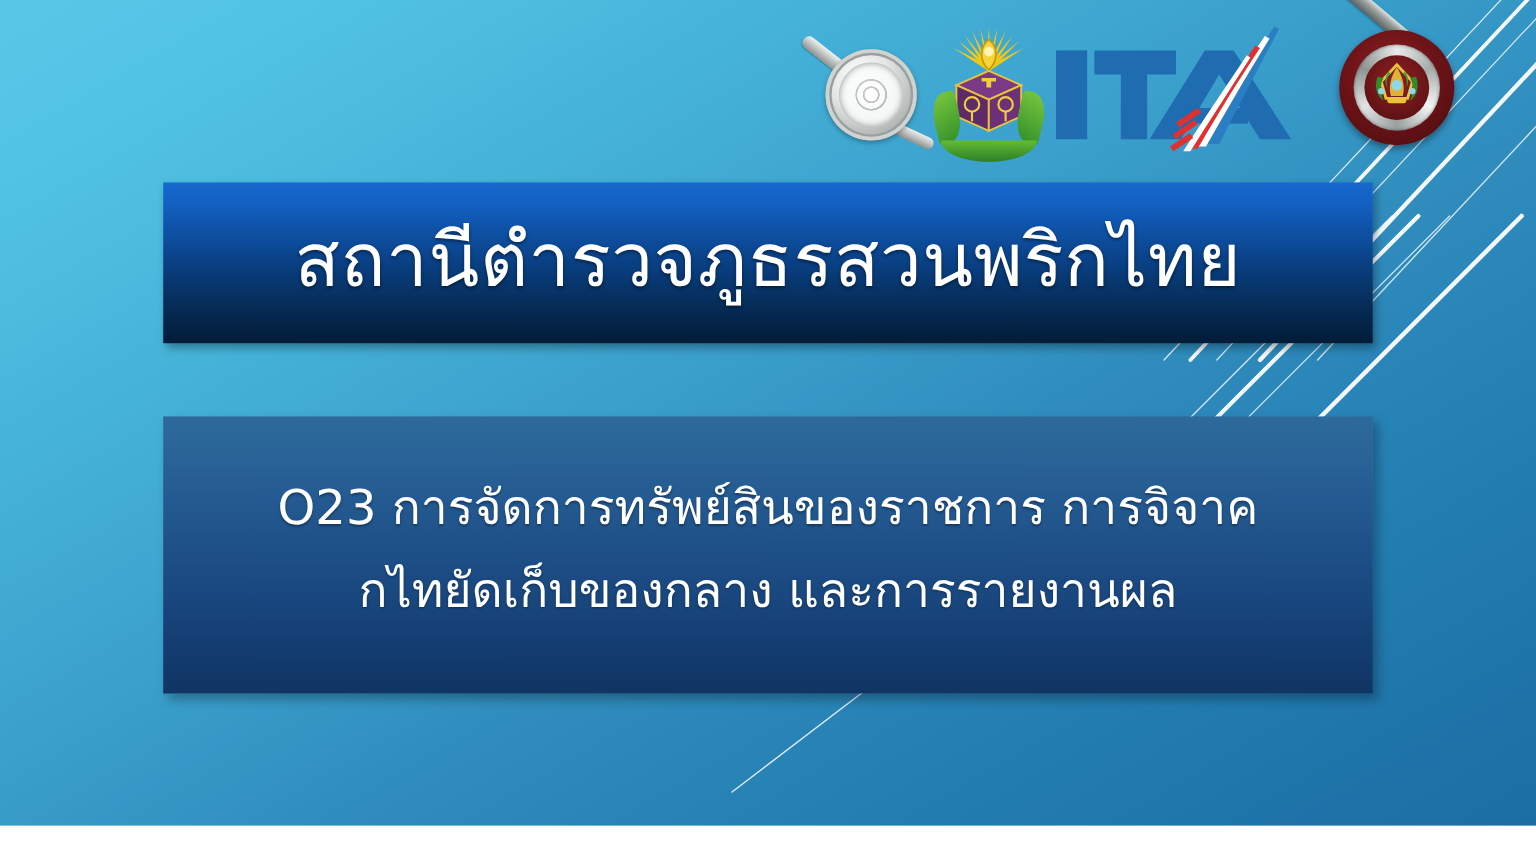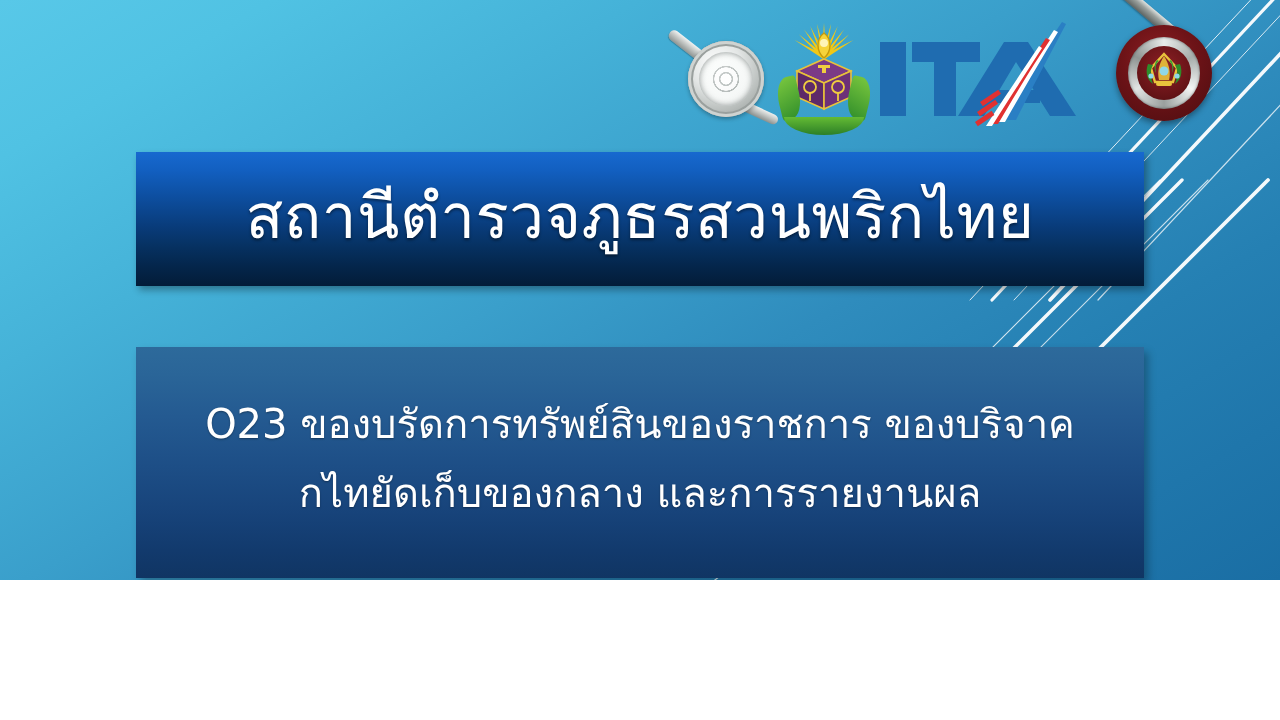--- a/index.html
+++ b/index.html
@@ -5,21 +5,21 @@
 <style>
   * { margin:0; padding:0; box-sizing:border-box; }
   html, body {
     width:1280px; height:720px;
     overflow:hidden;
     font-family:"DejaVu Sans","Liberation Sans",sans-serif;
   }
 
   #slide {
     position:relative;
-    width:1280px; height:580px;
+    width:1280px; height:688px;
     background:
       linear-gradient(150deg,
         #58c8e8 0%,
         #50c2e3 12%,
         #45b2d8 28%,
         #3a9fcb 45%,
         #2f8cbd 60%,
         #2580b3 74%,
         #1f76ab 88%,
         #1a6ea4 100%);
@@ -319,17 +319,17 @@
       </div>
     </div>
 
   </div>
 
   <div id="title-box">
     <div id="title-text">สถานีตำรวจภูธรสวนพริกไทย</div>
   </div>
 
   <div id="subtitle-box">
-    <div class="subtitle-line">O23 ของบรัดการทรัพย์สินของราชการ ของบริจาค</div>
+    <div class="subtitle-line">O23 การจัดการทรัพย์สินของราชการ การจิจาค</div>
     <div class="subtitle-line">กไทยัดเก็บของกลาง และการรายงานผล</div>
   </div>
 
 </div>
 
 </body></html>

